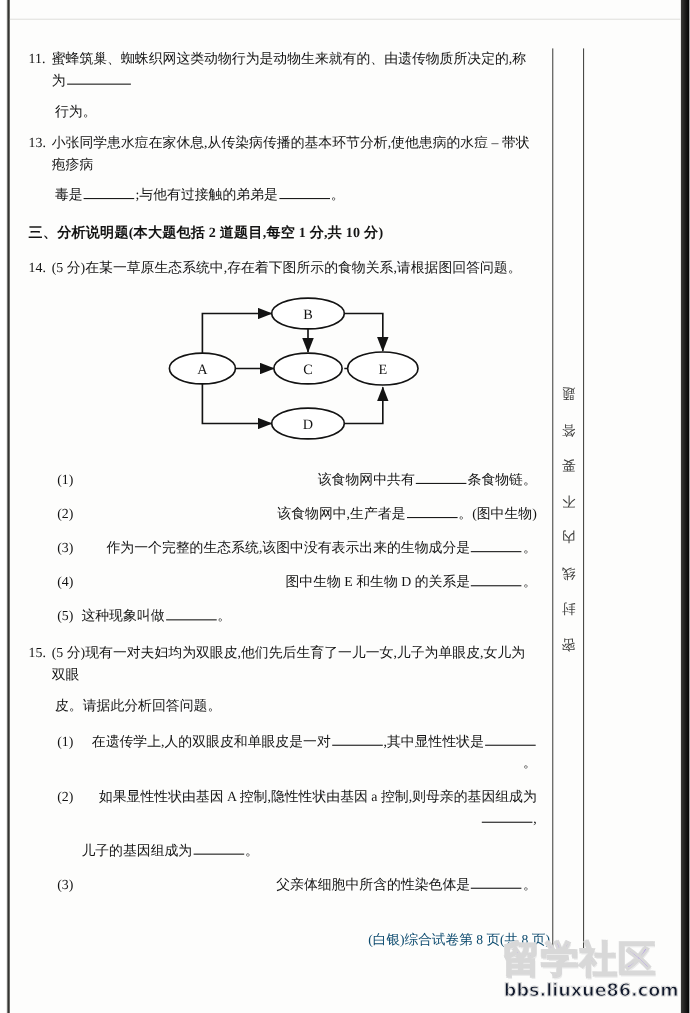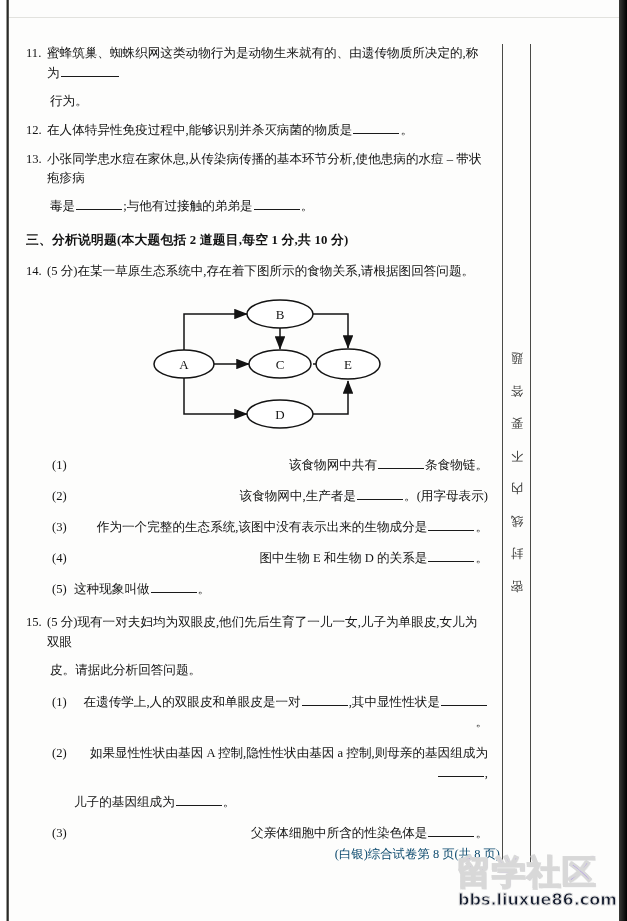--- a/index.html
+++ b/index.html
@@ -226,24 +226,20 @@
   </div>
 
   <div class="content">
 
     <div class="q">
       <span class="num">11.</span>
       <span>蜜蜂筑巢、蜘蛛织网这类动物行为是动物生来就有的、由遗传物质所决定的,称为</span><span class="blank lg"></span>
       <span class="line2">行为。</span>
     </div>
 
-    <div class="q">
-      <span class="num">12.</span>
-      <span>在人体特异性免疫过程中,能够识别并杀灭病菌的物质是</span><span class="blank"></span><span>。</span>
-    </div>
 
     <div class="q">
       <span class="num">13.</span>
       <span>小张同学患水痘在家休息,从传染病传播的基本环节分析,使他患病的水痘 – 带状疱疹病</span>
       <span class="line2"><span>毒是</span><span class="blank"></span><span>;与他有过接触的弟弟是</span><span class="blank"></span><span>。</span></span>
     </div>
 
     <div class="section-head">三、分析说明题(本大题包括 2 道题目,每空 1 分,共 10 分)</div>
 
     <div class="q">
@@ -291,21 +287,21 @@
       </svg>
     </div>
 
     <div class="sub">
       <span class="lbl">(1)</span>
       <span class="body"><span>该食物网中共有</span><span class="blank"></span><span>条食物链。</span></span>
     </div>
 
     <div class="sub">
       <span class="lbl">(2)</span>
-      <span class="body"><span>该食物网中,生产者是</span><span class="blank"></span><span>。(用字母表示)</span></span>
+      <span class="body"><span>该食物网中,生产者是</span><span class="blank"></span><span>。(图中生物)</span></span>
     </div>
 
     <div class="sub">
       <span class="lbl">(3)</span>
       <span class="body"><span>作为一个完整的生态系统,该图中没有表示出来的生物成分是</span><span class="blank"></span><span>。</span></span>
     </div>
 
     <div class="sub">
       <span class="lbl">(4)</span>
       <span class="body"><span>图中生物 E 和生物 D 的关系是</span><span class="blank"></span><span>。</span></span>

